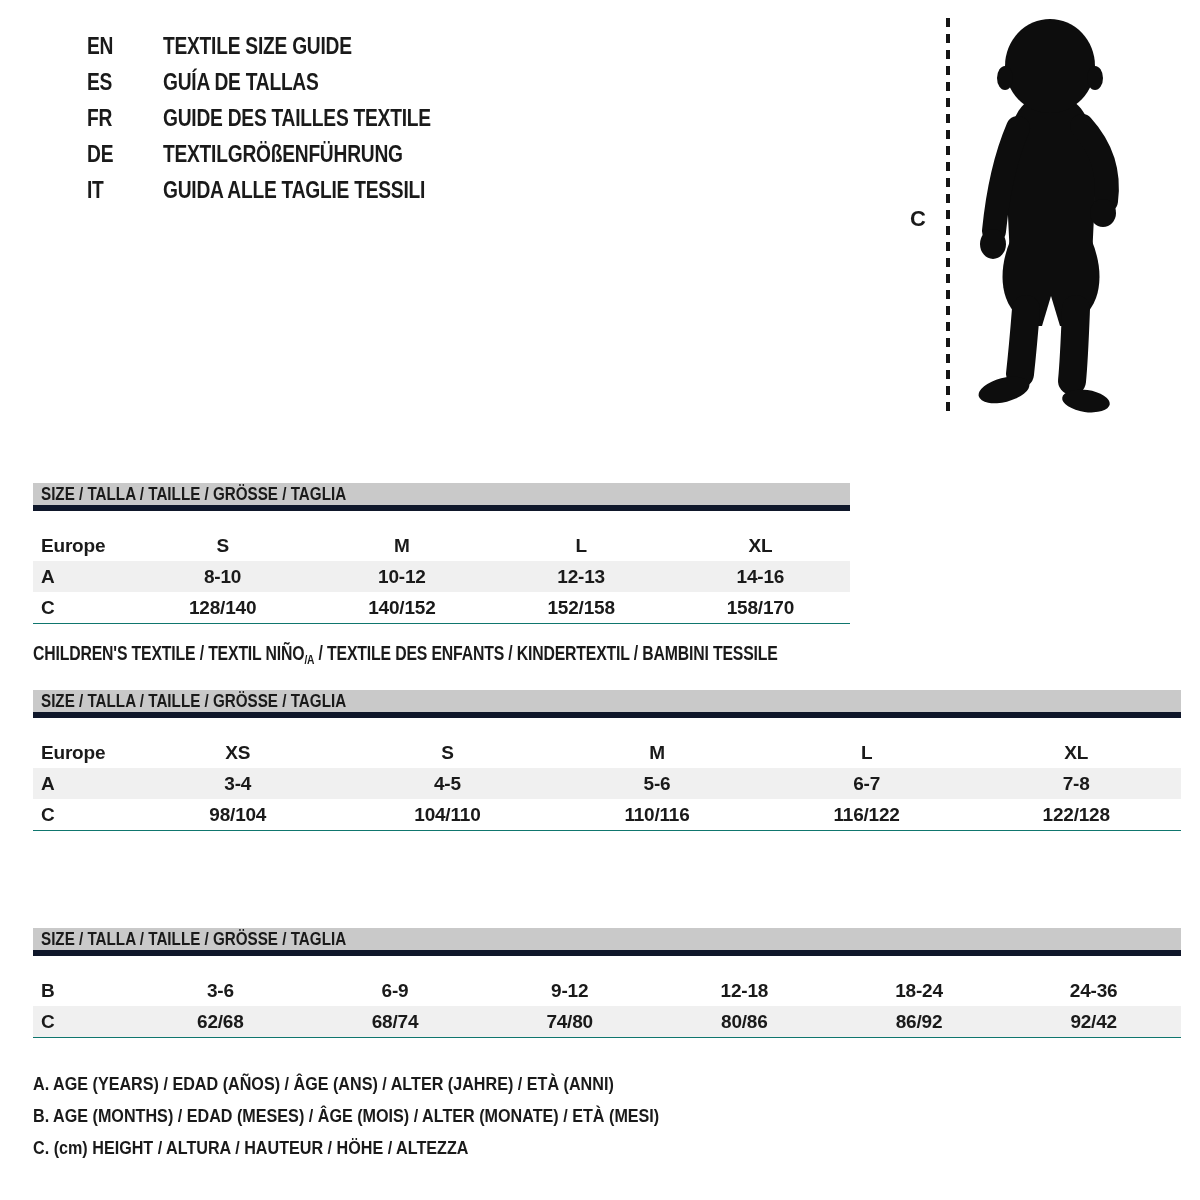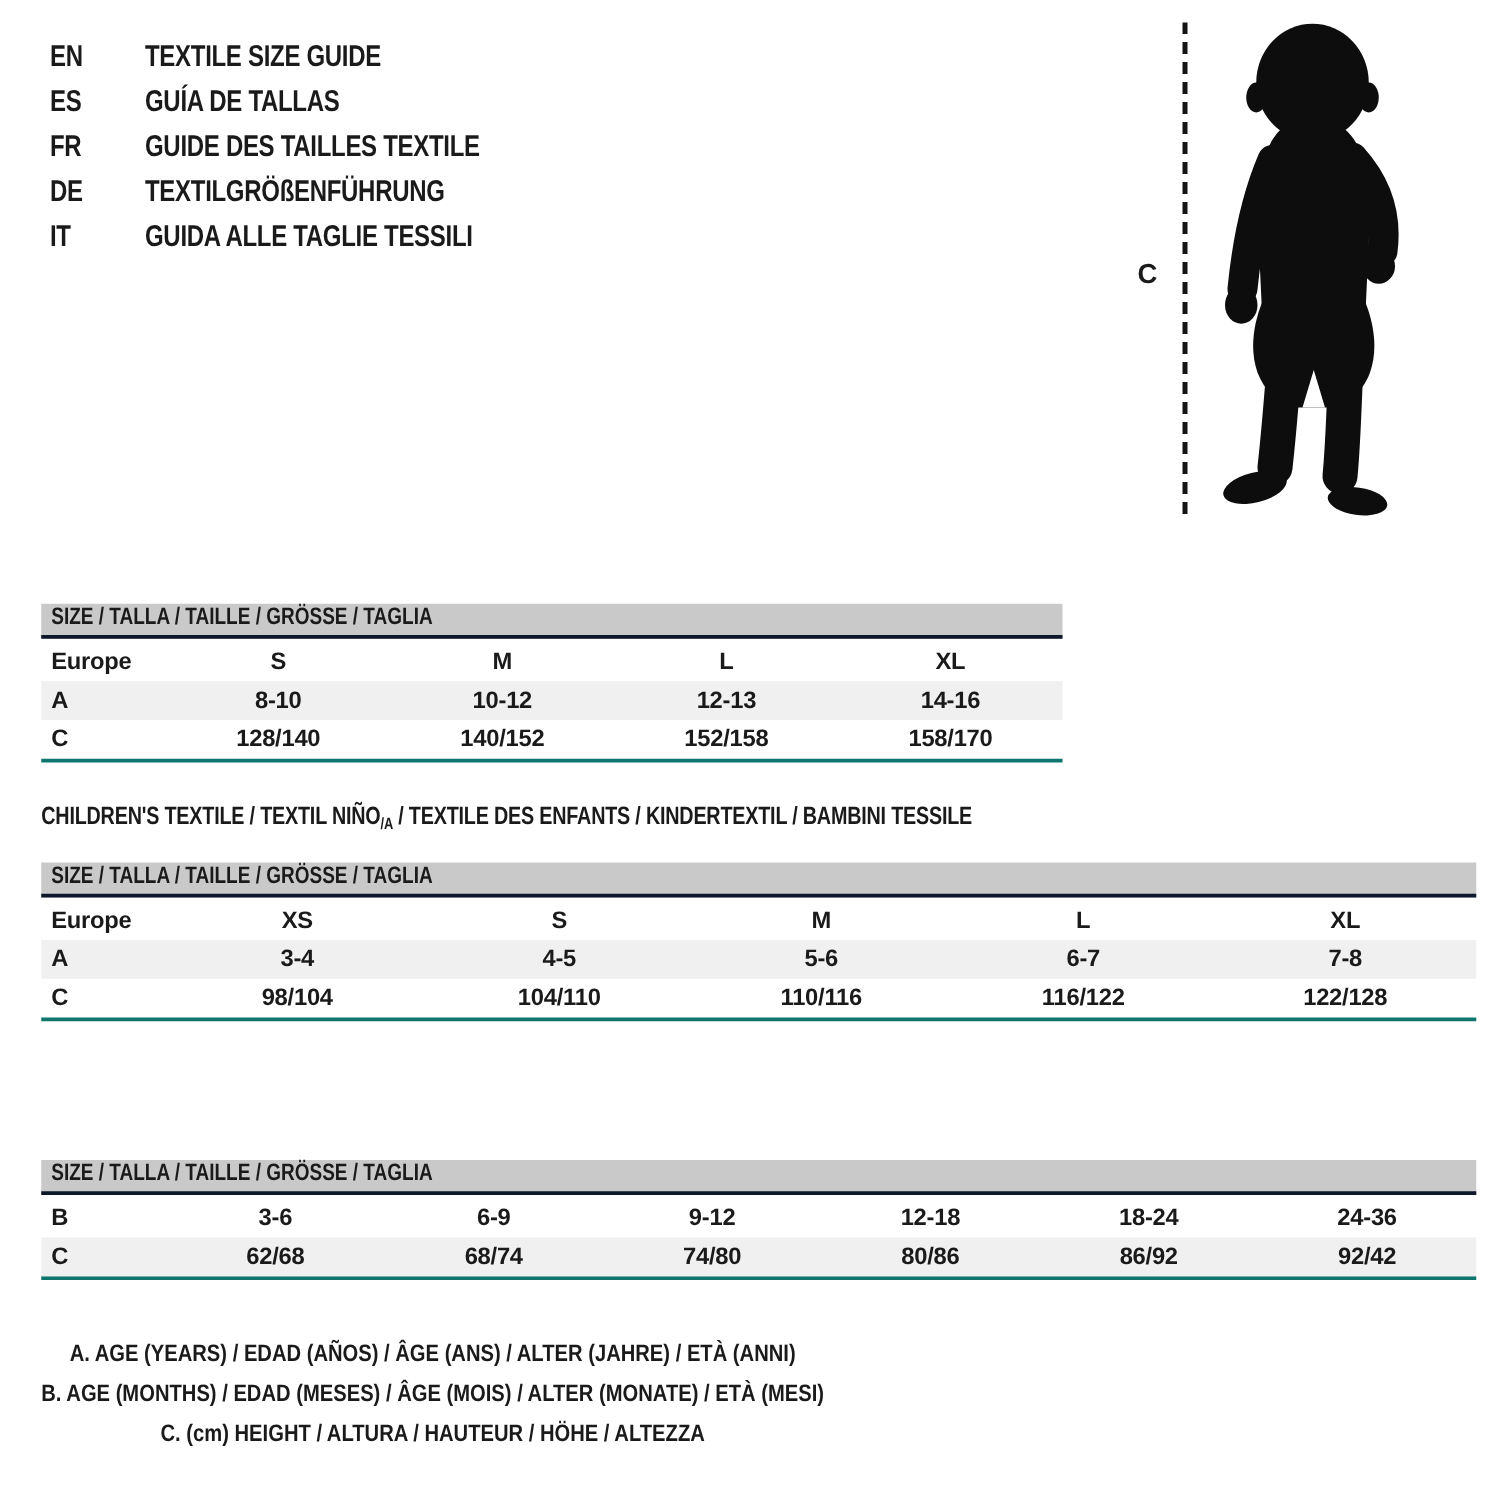--- a/index.html
+++ b/index.html
@@ -14,21 +14,21 @@
   }
   .cond {
     display:inline-block;
     transform:scaleX(0.80);
     transform-origin:0 50%;
     white-space:nowrap;
   }
   
   .lang-block { position:absolute; left:40px; top:28px; }
   .lang-row { display:flex; height:36px; align-items:center; font-size:24px; font-weight:bold; letter-spacing:-0.3px; }
-  .lang-code { width:76px; flex:0 0 76px; }
+  .lang-code { width:76px; flex:0 0 76px;margin-left:47px; }
   
   .fig-label { position:absolute; left:910px; top:206px; font-size:22px; font-weight:bold; }
   .dashed-line {
     position:absolute; left:946px; top:18px; width:4px; height:398px;
     background:repeating-linear-gradient(to bottom, var(--dash-line, #141414) 0 9px, transparent 9px 16px);
   }
   .toddler { position:absolute; left:965px; top:16px; width:172px; height:400px; }
   .toddler .ink { fill:var(--silhouette, #0d0d0d); }
   .toddler .limb { stroke:var(--silhouette, #0d0d0d); fill:none; stroke-linecap:round; }
   .toddler .notch { fill:var(--page-bg, #ffffff); }
@@ -37,32 +37,32 @@
     position:absolute; left:33px;
     font-size:20px; font-weight:bold; letter-spacing:-0.2px;
     line-height:32px; white-space:nowrap;
   }
   .section-title .cond, .section-title .cond-line { transform:scaleX(0.79); transform-origin:0 50%; display:block; white-space:nowrap; }
   .sub { font-size:13px; position:relative; top:4px; }
   
   .size-table { position:absolute; left:33px; }
   .t-head {
     height:28px; background:var(--table-header-bg, #c9c9c9);
-    border-bottom:3px solid #0f172a;
-    display:flex; align-items:flex-start; padding-left:8px;
-    font-size:19px; font-weight:bold; margin-bottom:3px;
+    border-bottom:6px solid #0f172a;
+    display:flex; align-items:flex-end; padding-left:8px;
+    font-size:19px; font-weight:bold; margin-bottom:19px;
   }
   .t-head .cond { transform:scaleX(0.80); }
-  .t-rows { border-bottom:3px solid #0f766e; }
+  .t-rows { border-bottom:1px solid #0f766e; }
   .tr { display:grid; height:31px; align-items:center; font-size:19px; font-weight:bold; letter-spacing:-0.2px; }
   .tr.shaded { background:var(--row-shade-bg, #f0f0f0); }
   .tl { padding-left:8px; }
   .tc { text-align:center; }
   
-  .legend { position:absolute; left:33px; top:1068px; font-size:19px; font-weight:bold;text-align:center; }
+  .legend { position:absolute; left:33px; top:1068px; font-size:19px; font-weight:bold; }
   .legend-line { display:block; height:32px; line-height:32px; transform:scaleX(0.85); transform-origin:0 50%; white-space:nowrap; }
 </style>
 </head>
 <body>
 
 <div class="page">
 
   <div class="lang-block">
     <div class="lang-row">
       <span class="lang-code"><span class="cond">EN</span></span>

